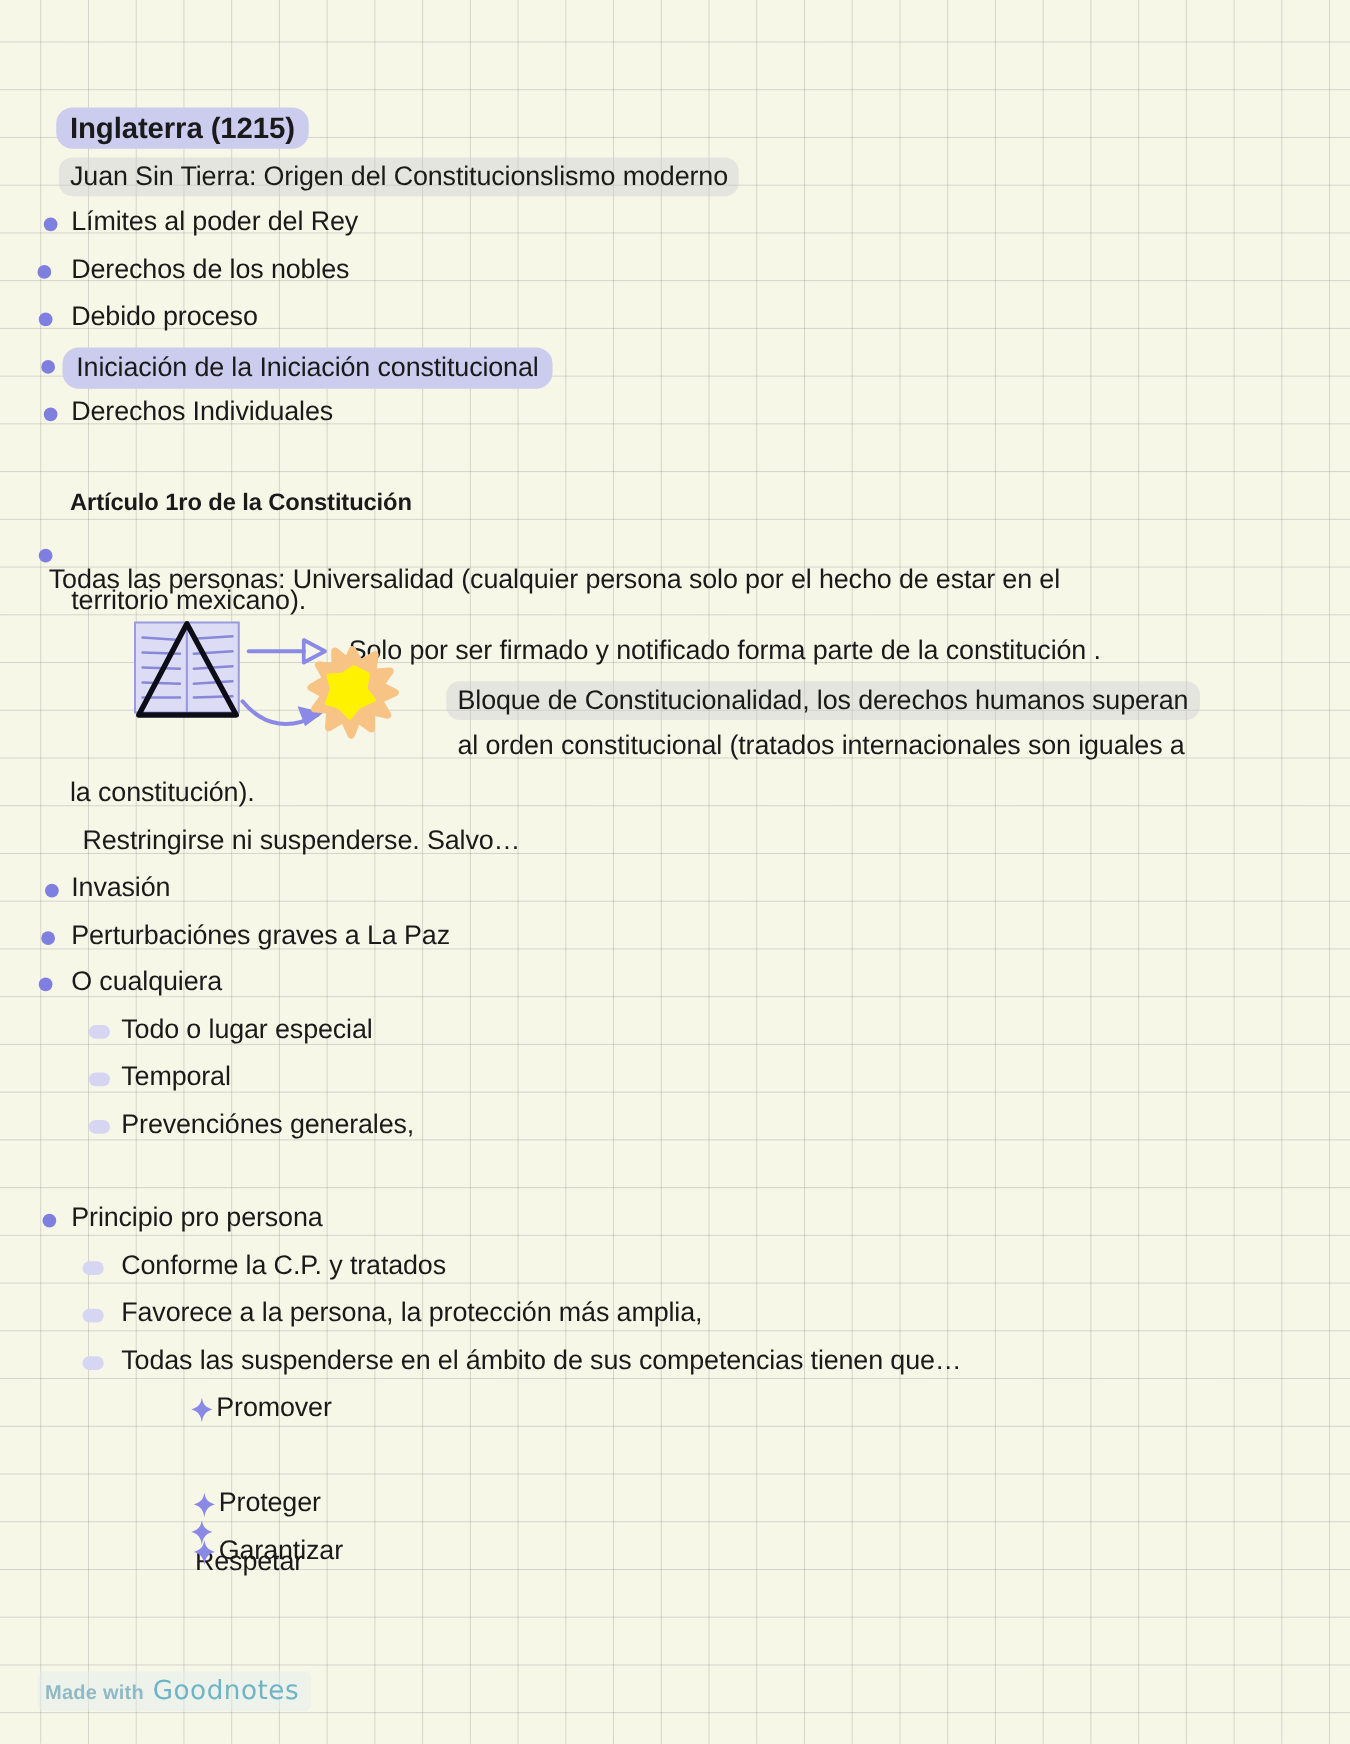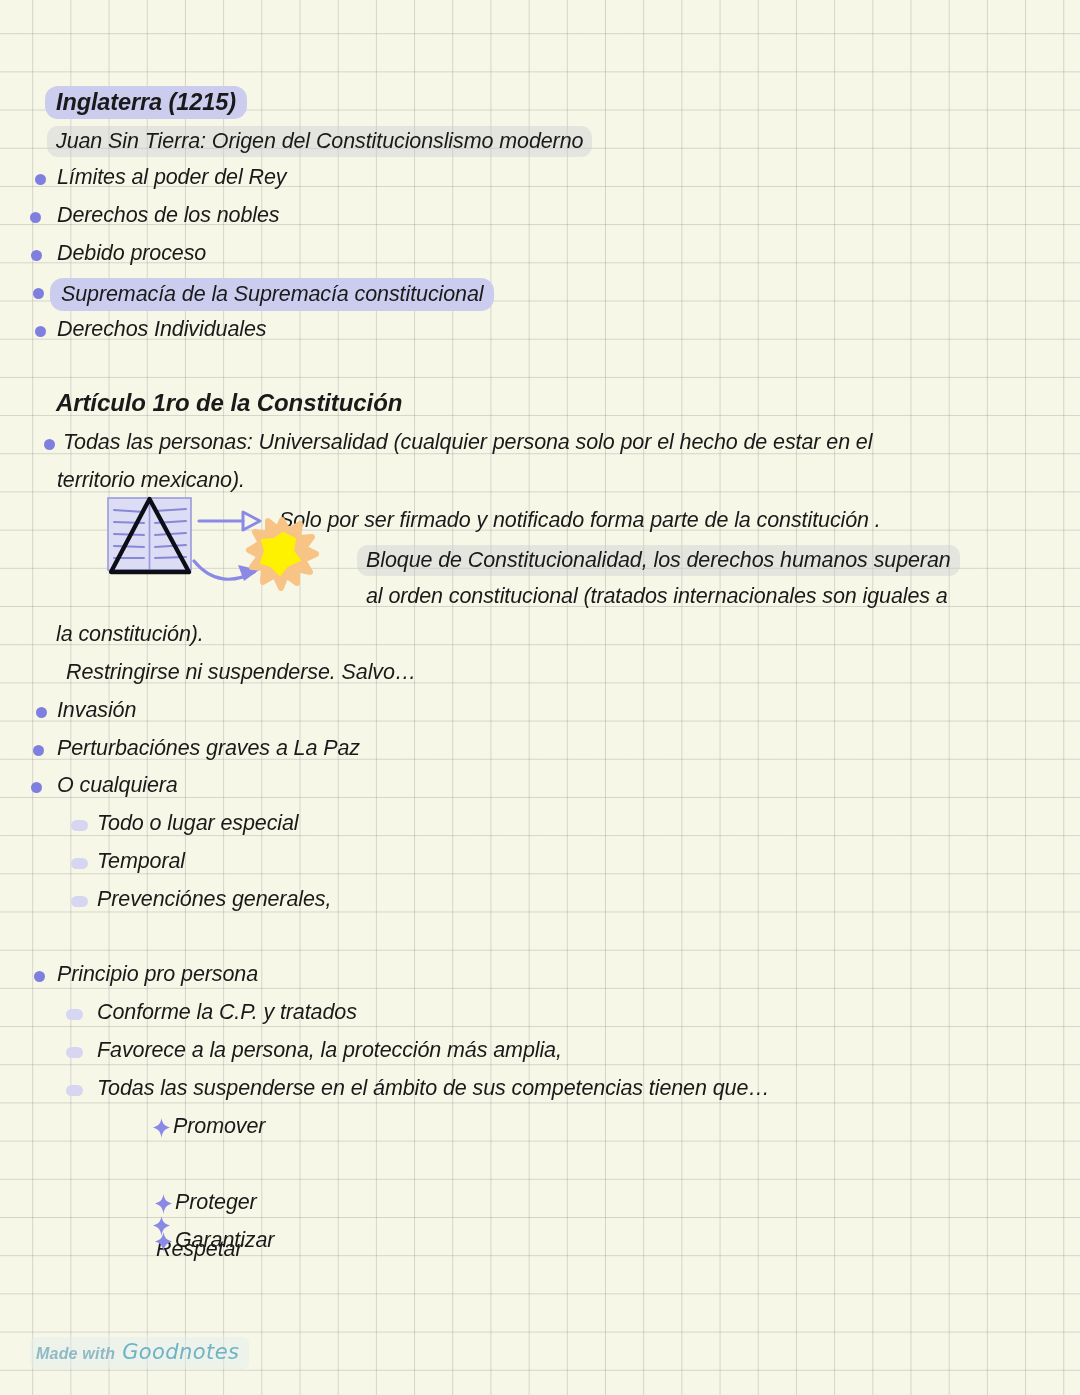--- a/index.html
+++ b/index.html
@@ -19,21 +19,20 @@
     position: relative;
     width: 1080px;
     height: 1395px;
     background-color: #f7f7e8;
     background-image:
       linear-gradient(to right, rgba(140,140,140,0.33) 1.1px, transparent 1.1px),
       linear-gradient(to bottom, rgba(140,140,140,0.33) 1.1px, transparent 1.1px);
     background-size: 38.2px 38.2px;
     background-position: -6px -5px;
     overflow: hidden;
-    font-style: italic;
   }
 
   #content {
     position: relative;
     z-index: 3;
     padding: 0;
   }
 
   
   .row {
@@ -145,33 +144,33 @@
       <span class="txt" style="margin-left:16px;">Derechos de los nobles</span>
     </div>
 
     <div class="row abs" style="left:31px; top:240px; width:900px;">
       <span class="b-dot"></span>
       <span class="txt" style="margin-left:15px;">Debido proceso</span>
     </div>
 
     <div class="row abs" style="left:33px; top:278px; width:1000px;">
       <span class="b-dot"></span>
-      <span class="txt hl-lav" style="margin-left:6px;">Supremacía de la Supremacía constitucional</span>
+      <span class="txt hl-lav" style="margin-left:6px;">Iniciación de la Iniciación constitucional</span>
     </div>
 
     <div class="row abs" style="left:35px; top:316px; width:900px;">
       <span class="b-dot"></span>
       <span class="txt" style="margin-left:11px;">Derechos Individuales</span>
     </div>
 
     <div class="row abs" style="left:56px; top:390px;">
-      <span class="txt bold" style="font-size:24px;">Artículo 1ro de la Constitución</span>
-    </div>
-
-    <div class="row abs" style="left:44px; top:429px; width:980px;">
+      <span class="txt bold" style="font-size:19px;">Artículo 1ro de la Constitución</span>
+    </div>
+
+    <div class="row abs" style="left:31px; top:429px; width:980px;flex-direction:column;">
       <span class="b-dot"></span>
       <span class="txt" style="margin-left:8px;">Todas las personas: Universalidad (cualquier persona solo por el hecho de estar en el</span>
     </div>
     <div class="row abs" style="left:57px; top:467px;">
       <span class="txt">territorio mexicano).</span>
     </div>
 
     <div id="diagram">
       <svg width="260" height="110" viewBox="0 0 260 110">
 

